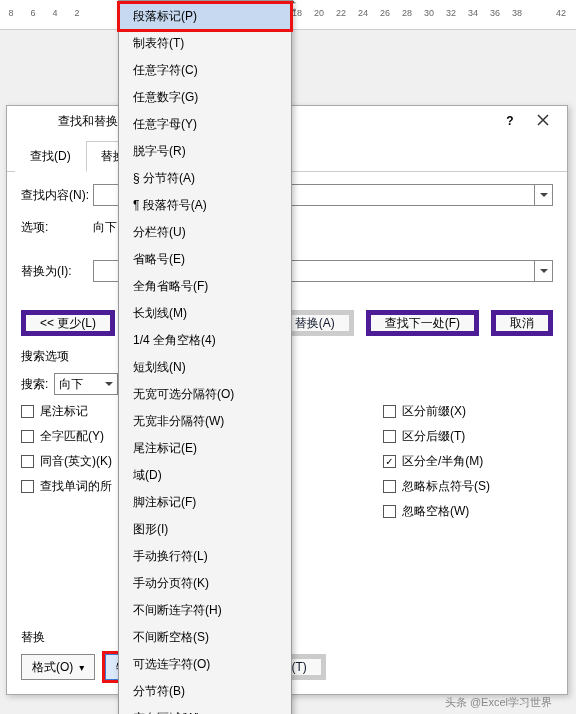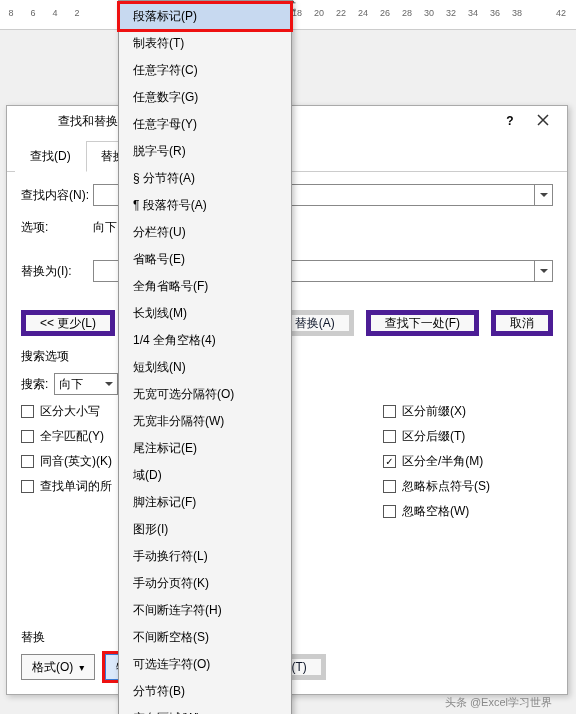--- a/index.html
+++ b/index.html
@@ -118,21 +118,21 @@
       <span>搜索:</span>
       <div class="sel">
           <span>向下</span>
         </div>
     </div>
 
     <div class="checks">
       <div class="col" id="checks-left">
           <div class="chk">
             <span class="box"></span>
-            <span>区分大小写</span>
+            <span>尾注标记</span>
           </div>
           <div class="chk">
             <span class="box"></span>
             <span>全字匹配(Y)</span>
           </div>
           <div class="chk">
             <span class="box"></span>
             <span>同音(英文)(K)</span>
           </div>
           <div class="chk">

